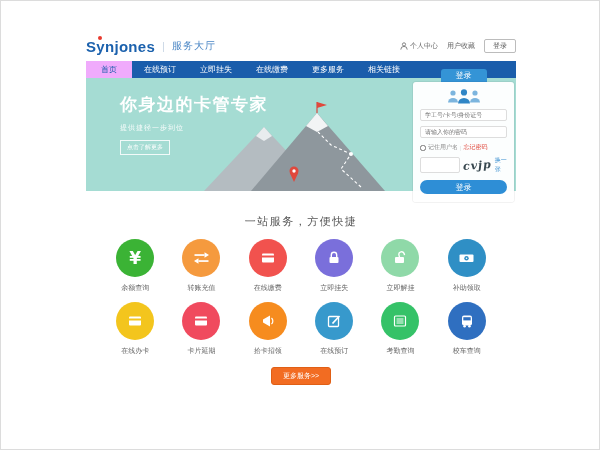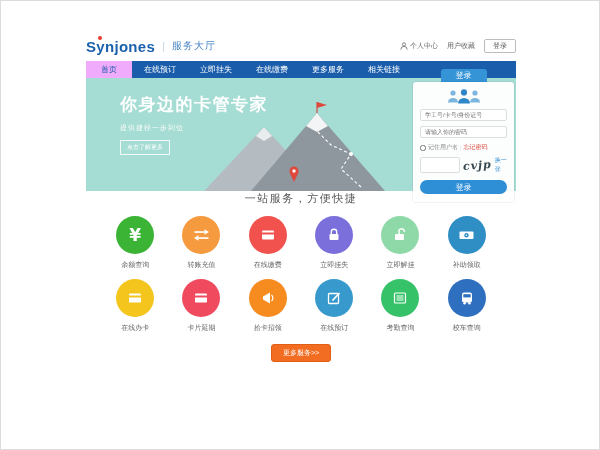--- a/index.html
+++ b/index.html
@@ -45,21 +45,21 @@
   .row-sep{color:#ddd;}
   .forgot{color:#e0483c;}
   .captcha-row{display:flex;align-items:center;gap:3px;margin-bottom:6px;}
   .captcha-input{width:34px;height:12px;border:1px solid #ddd;border-radius:2px;background:#fff;}
   .captcha-img{font-family:"DejaVu Serif",serif;font-style:italic;font-weight:bold;font-size:11px;color:#37474f;
     transform:rotate(-4deg);letter-spacing:1px;}
   .refresh-link{font-size:6px;color:#3a8fd0;}
   .login-btn{display:block;width:100%;height:14px;background:#2e8ed6;border:none;border-radius:8px;color:#fff;font-size:8px;font-family:inherit;}
 
   
-  .services{padding-top:0;text-align:center;background:#fff;}
+  .services{padding-top:23px;text-align:center;background:#fff;}
   .section-title{font-size:11px;color:#555;letter-spacing:1.5px;}
   .svc-grid{display:grid;grid-template-columns:repeat(6,1fr);row-gap:9px;margin-top:10px;padding:0 16px;}
   .svc{cursor:default;}
   .circle{width:38px;height:38px;border-radius:50%;margin:0 auto;display:flex;align-items:center;justify-content:center;}
   .circle .yen{color:#fff;font-size:17px;font-weight:bold;font-family:"DejaVu Sans",sans-serif;}
   .svc-label{font-size:7px;color:#666;margin-top:6px;}
   .more-btn{display:inline-block;margin-top:11px;background:#f26c22;color:#fff;font-size:7px;
     padding:3px 11px;border-radius:3px;border:1px solid #e05f15;}
 
   

